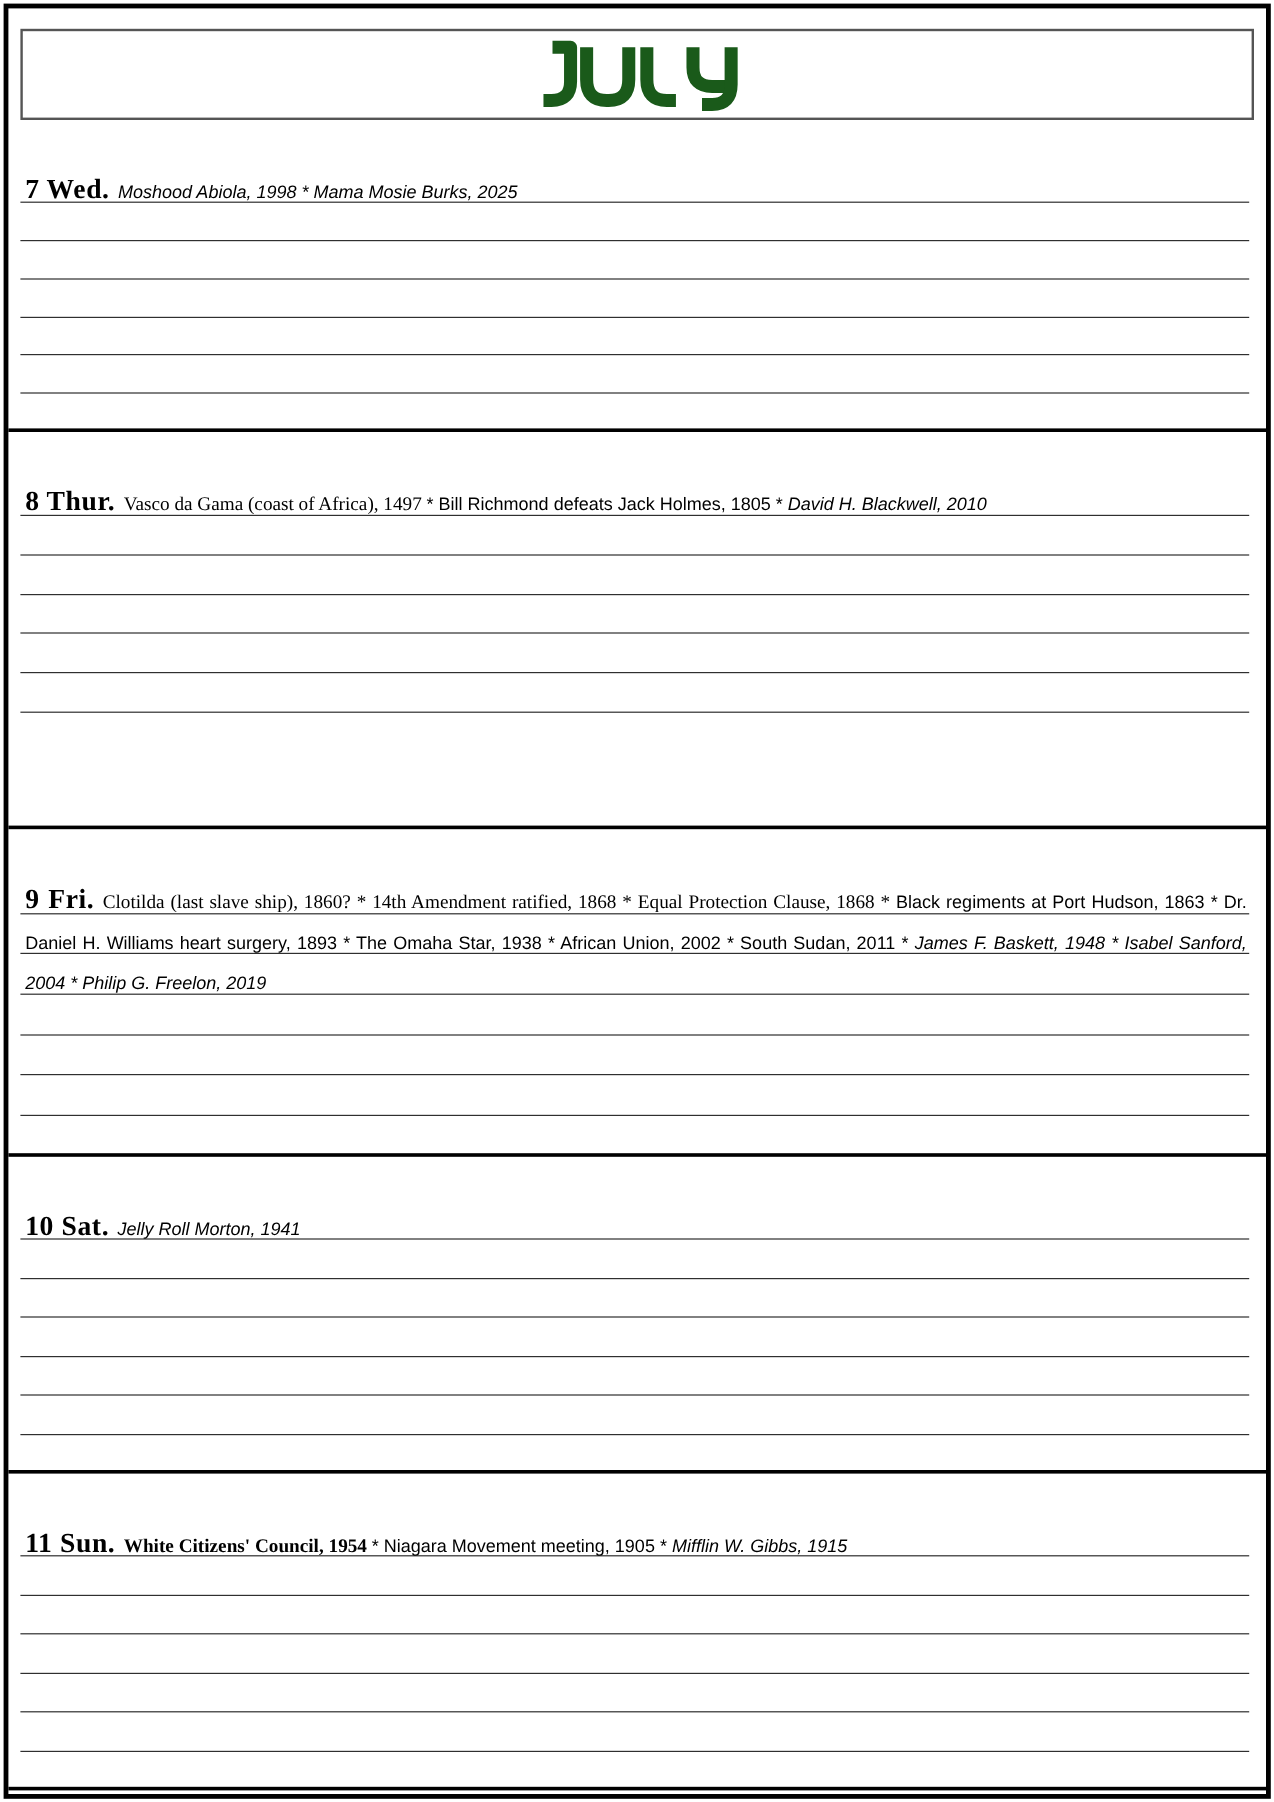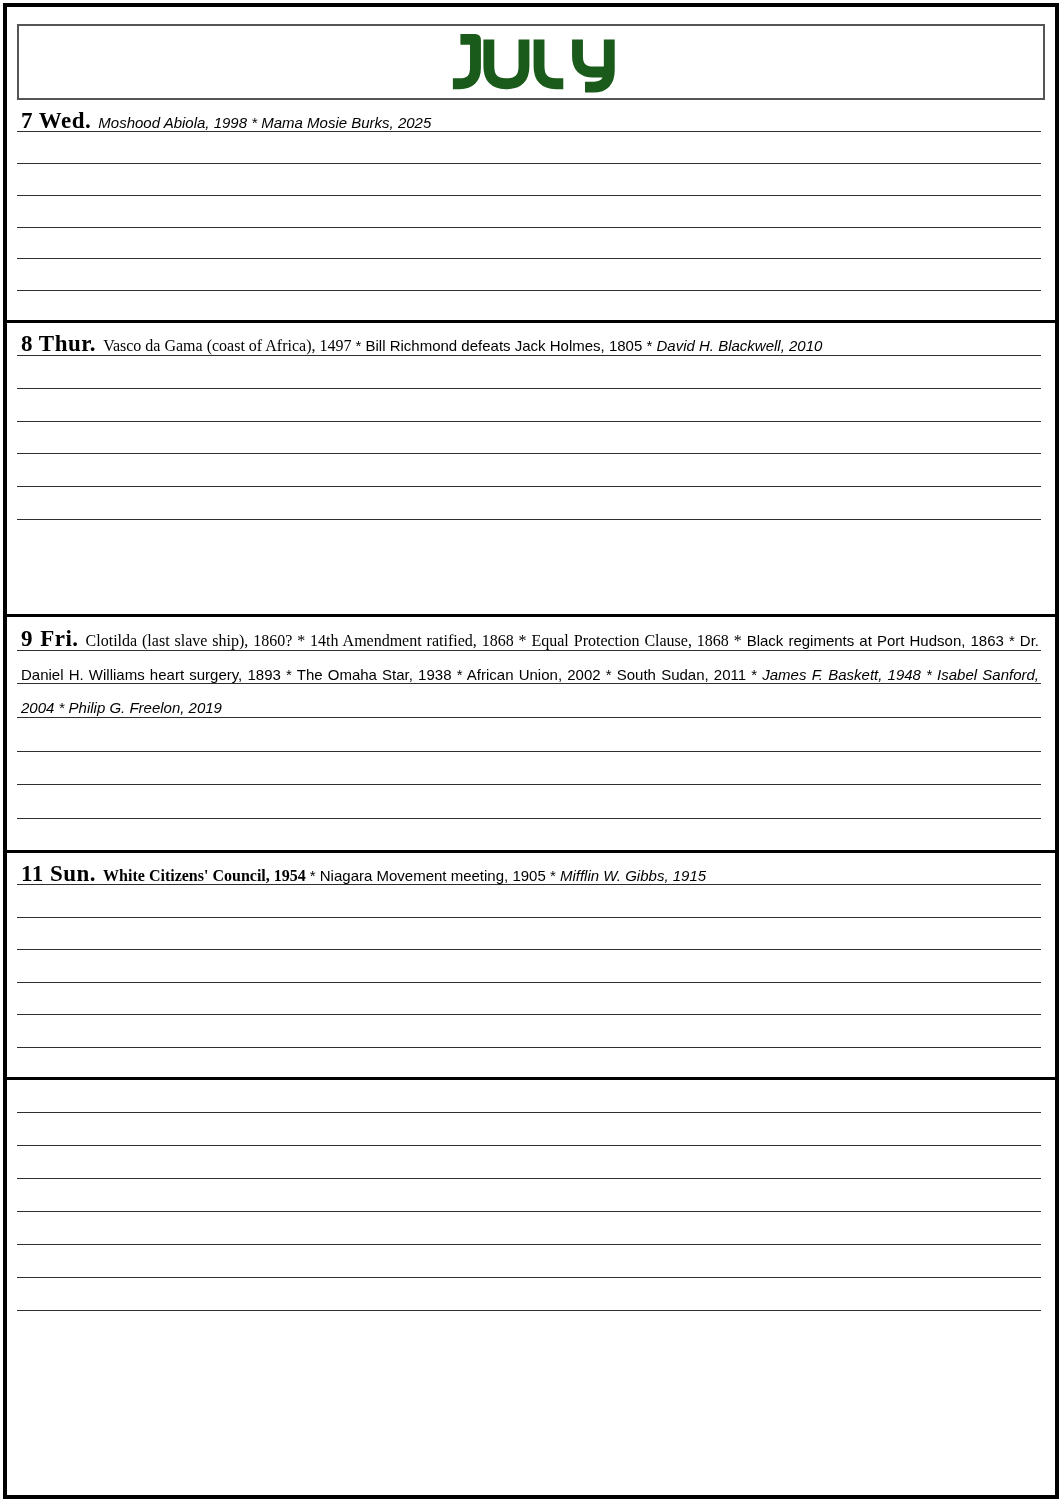--- a/index.html
+++ b/index.html
@@ -11,21 +11,21 @@
     position:absolute;inset:3px;border:4px solid #000;background:#fff;
   }
   .title-box{
     margin:17px 10px 0 10px;height:76px;border:2px solid #555;
     display:flex;align-items:center;justify-content:center;box-sizing:border-box;
   }
   .month-svg{display:block;}
   .month-svg path{fill:none;stroke:#1a5a1a;stroke-width:13;stroke-linejoin:round;stroke-linecap:butt;}
   .visually-hidden{position:absolute;width:1px;height:1px;overflow:hidden;clip:rect(0 0 0 0);white-space:nowrap;}
   .sections{position:relative;}
-  .day-section{position:relative;box-sizing:border-box;}
+  .day-section{position:relative;box-sizing:border-box;margin-top:37px;}
   .day-section.sep{border-bottom:3px solid #000;}
   .rules{position:absolute;top:0;left:10px;right:14px;bottom:0;}
   .rule{box-sizing:border-box;height:var(--lh);border-bottom:1px solid #2f2f2f;}
   .entry{
     position:absolute;top:0;left:14px;right:16px;margin:0;padding-top:5px;
     line-height:var(--lh);font-size:15px;
   }
   .entry.justify{text-align:justify;}
   .day-heading{
     font-family:"Liberation Serif", serif;font-weight:bold;font-size:23px;
@@ -93,20 +93,33 @@
           <div class="rule"></div>
           <div class="rule"></div>
           <div class="rule"></div>
           <div class="rule"></div>
         </div>
       <p class="entry justify">
         <span class="day-heading"><span>9</span> <span>Fri.</span></span><span><span class="seg serif">Clotilda (last slave ship), 1860? * 14th Amendment ratified, 1868 * Equal Protection Clause, 1868 * </span><span class="seg sans">Black regiments at Port Hudson, 1863 * Dr. Daniel H. Williams heart surgery, 1893 * The Omaha Star, 1938 * African Union, 2002 * South Sudan, 2011 * </span><span class="seg sans-italic">James F. Baskett, 1948 * Isabel Sanford, 2004 * Philip G. Freelon, 2019</span></span>
       </p>
     </section>
 
+    <section class="day-section sep" style="height:227px; --lh:32.43px;">
+      <div class="rules">
+          <div class="rule"></div>
+          <div class="rule"></div>
+          <div class="rule"></div>
+          <div class="rule"></div>
+          <div class="rule"></div>
+          <div class="rule"></div>
+        </div>
+      <p class="entry">
+        <span class="day-heading"><span>10</span> <span>Sat.</span></span><span><span class="seg sans-italic">Jelly Roll Morton, 1941</span></span>
+      </p>
+    </section>
 
     <section class="day-section sep" style="height:227px;padding-left:21px; --lh:32.43px;">
       <div class="rules">
           <div class="rule"></div>
           <div class="rule"></div>
           <div class="rule"></div>
           <div class="rule"></div>
           <div class="rule"></div>
           <div class="rule"></div>
         </div>

